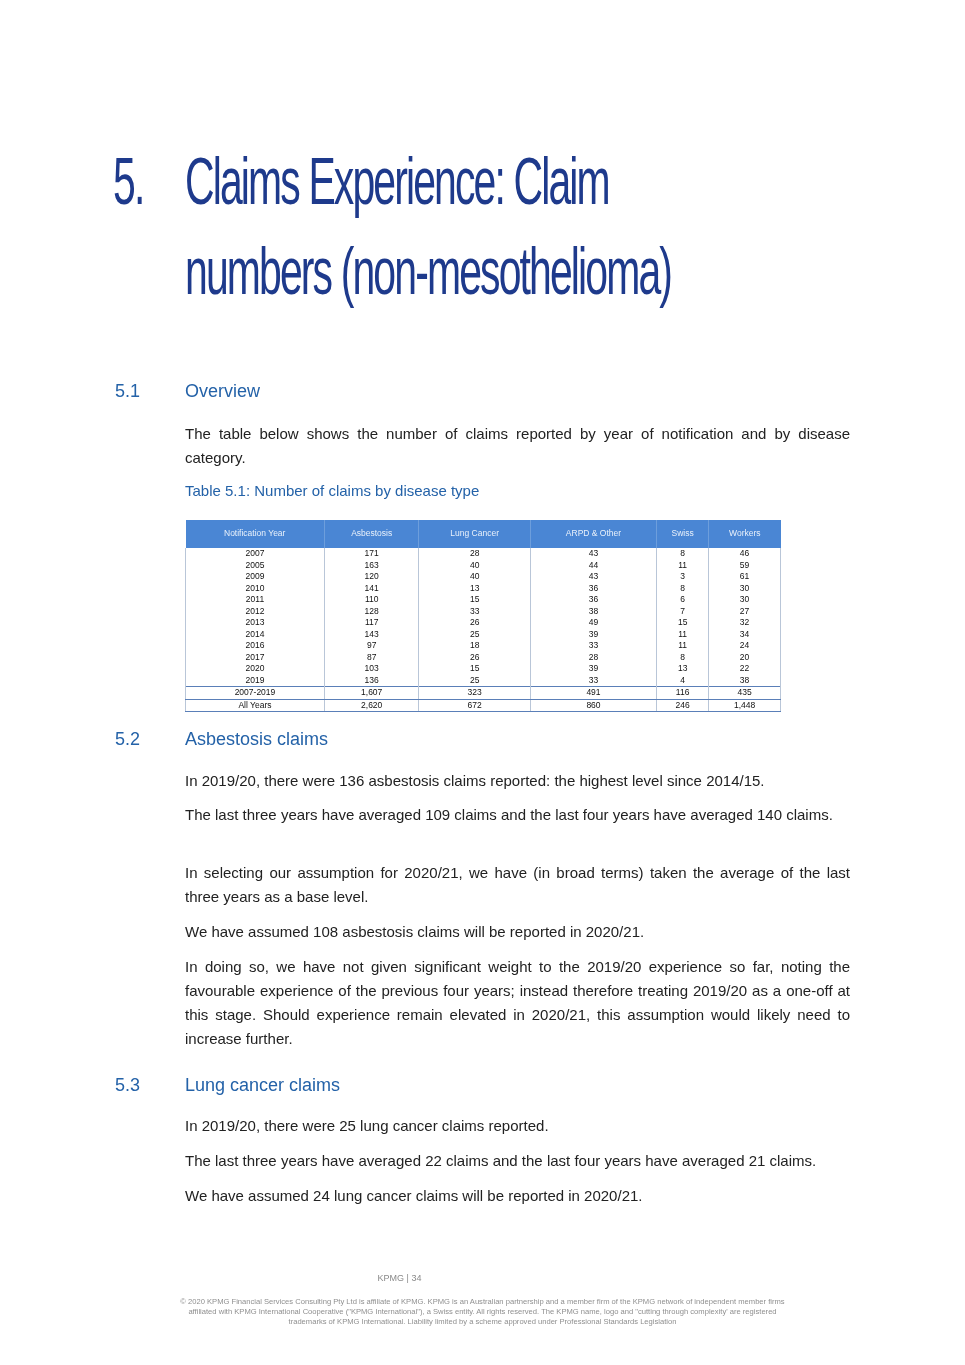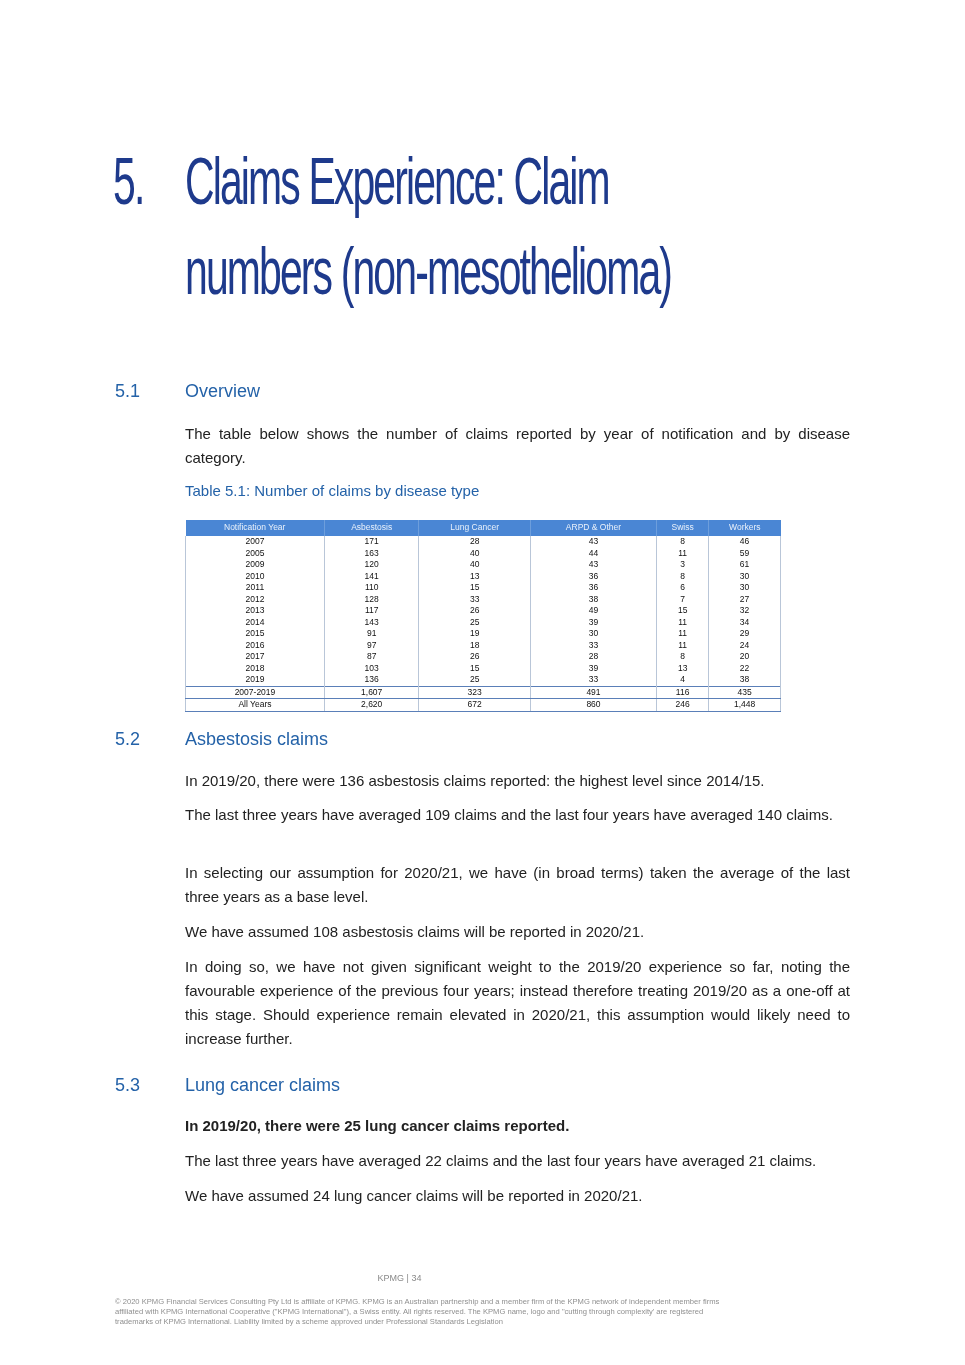--- a/index.html
+++ b/index.html
@@ -85,21 +85,21 @@
       border-collapse: collapse;
       font-size: 8.5px;
       line-height: 11.5px;
       color: #111;
     }
     table.data th {
       background: #4a86d4;
       color: #e9f1fb;
       font-weight: normal;
       padding: 0;
-      height: 16px;
+      height: 28px;
       text-align: center;
       border-right: 1px solid #6d9edc;
     }
     table.data th:last-child { border-right: none; }
     table.data td {
       text-align: center;
       padding: 0;
       border-left: 1px solid #b9c6d8;
       border-right: 1px solid #b9c6d8;
     }
@@ -117,21 +117,21 @@
       top: 1273px;
       text-align: center;
       font-size: 9px;
       color: #8a8a8a;
     }
     .footer-legal {
       position: absolute;
       left: 115px;
       width: 735px;
       top: 1297px;
-      text-align: left;
+      text-align: center;
       font-size: 7.6px;
       line-height: 10px;
       color: #8f8f8f;
     }
   </style>
 </head>
 <body>
 
 <div class="chapter-title">
   <span class="num">5.</span>
@@ -218,45 +218,37 @@
       </tr>
       <tr>
         <td>2014</td>
         <td>143</td>
         <td>25</td>
         <td>39</td>
         <td>11</td>
         <td>34</td>
       </tr>
       <tr>
-        <td>2015</td>
-        <td>91</td>
-        <td>19</td>
-        <td>30</td>
-        <td>11</td>
-        <td>29</td>
-      </tr>
-      <tr>
         <td>2016</td>
         <td>97</td>
         <td>18</td>
         <td>33</td>
         <td>11</td>
         <td>24</td>
       </tr>
       <tr>
         <td>2017</td>
         <td>87</td>
         <td>26</td>
         <td>28</td>
         <td>8</td>
         <td>20</td>
       </tr>
       <tr>
-        <td>2018</td>
+        <td>2020</td>
         <td>103</td>
         <td>15</td>
         <td>39</td>
         <td>13</td>
         <td>22</td>
       </tr>
       <tr>
         <td>2019</td>
         <td>136</td>
         <td>25</td>
@@ -290,21 +282,21 @@
 <p class="para" style="top:769px; margin:0;">In 2019/20, there were 136 asbestosis claims reported: the highest level since 2014/15.</p>
 <p class="para" style="top:803px; margin:0;">The last three years have averaged 109 claims and the last four years have averaged 140 claims.</p>
 <p class="para" style="top:861px; margin:0;">In selecting our assumption for 2020/21, we have (in broad terms) taken the average of the last three years as a base level.</p>
 <p class="para" style="top:920px; margin:0;">We have assumed 108 asbestosis claims will be reported in 2020/21.</p>
 <p class="para" style="top:955px; margin:0;">In doing so, we have not given significant weight to the 2019/20 experience so far, noting the favourable experience of the previous four years; instead therefore treating 2019/20 as a one-off at this stage. Should experience remain elevated in 2020/21, this assumption would likely need to increase further.</p>
 
 <div class="section-head" style="top:1075px;">
   <span class="snum">5.3</span>
   <span class="stitle">Lung cancer claims</span>
 </div>
-<p class="para" style="top:1114px; margin:0;font-weight:bold;">In 2019/20, there were 25 lung cancer claims reported.</p>
+<p class="para" style="top:1114px; margin:0;">In 2019/20, there were 25 lung cancer claims reported.</p>
 <p class="para" style="top:1149px; margin:0;">The last three years have averaged 22 claims and the last four years have averaged 21 claims.</p>
 <p class="para" style="top:1184px; margin:0;">We have assumed 24 lung cancer claims will be reported in 2020/21.</p>
 
 <div class="footer-page">KPMG | 34</div>
 <div class="footer-legal">
   <div>© 2020 KPMG Financial Services Consulting Pty Ltd is affiliate of KPMG. KPMG is an Australian partnership and a member firm of the KPMG network of independent member firms</div>
   <div>affiliated with KPMG International Cooperative ("KPMG International"), a Swiss entity. All rights reserved. The KPMG name, logo and "cutting through complexity' are registered</div>
   <div>trademarks of KPMG International. Liability limited by a scheme approved under Professional Standards Legislation</div>
 </div>
 

